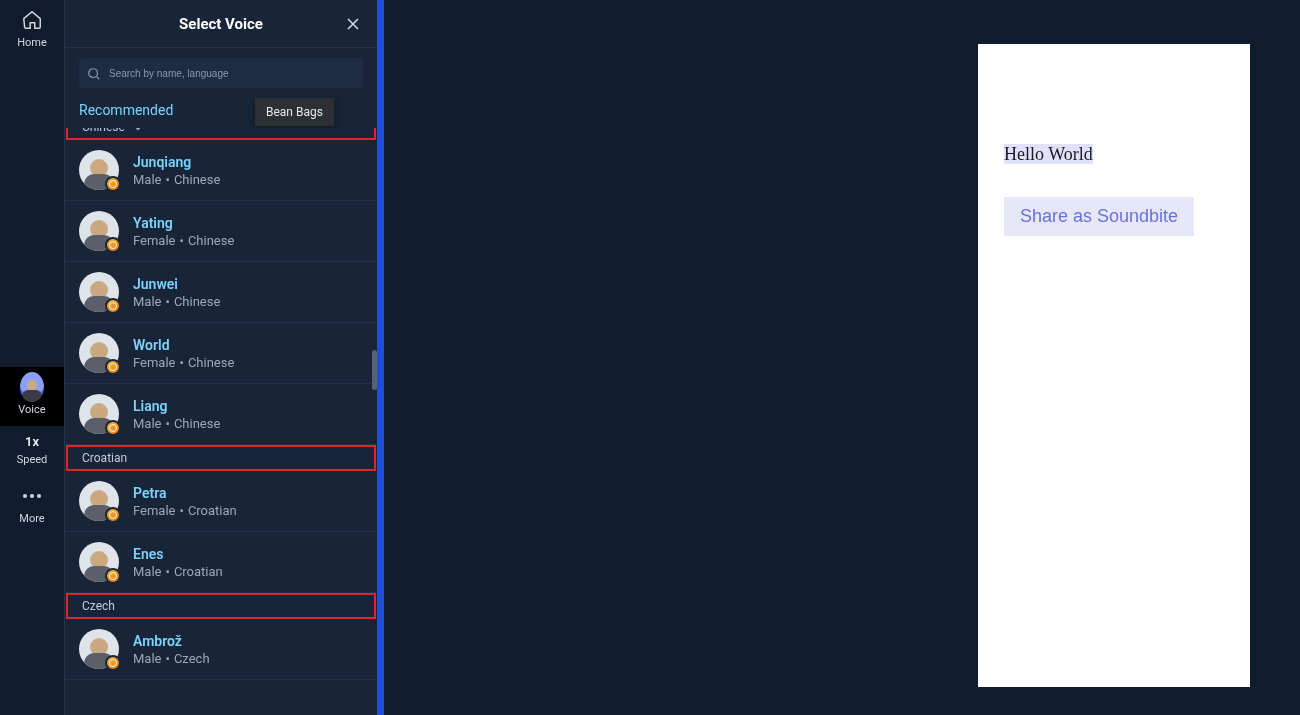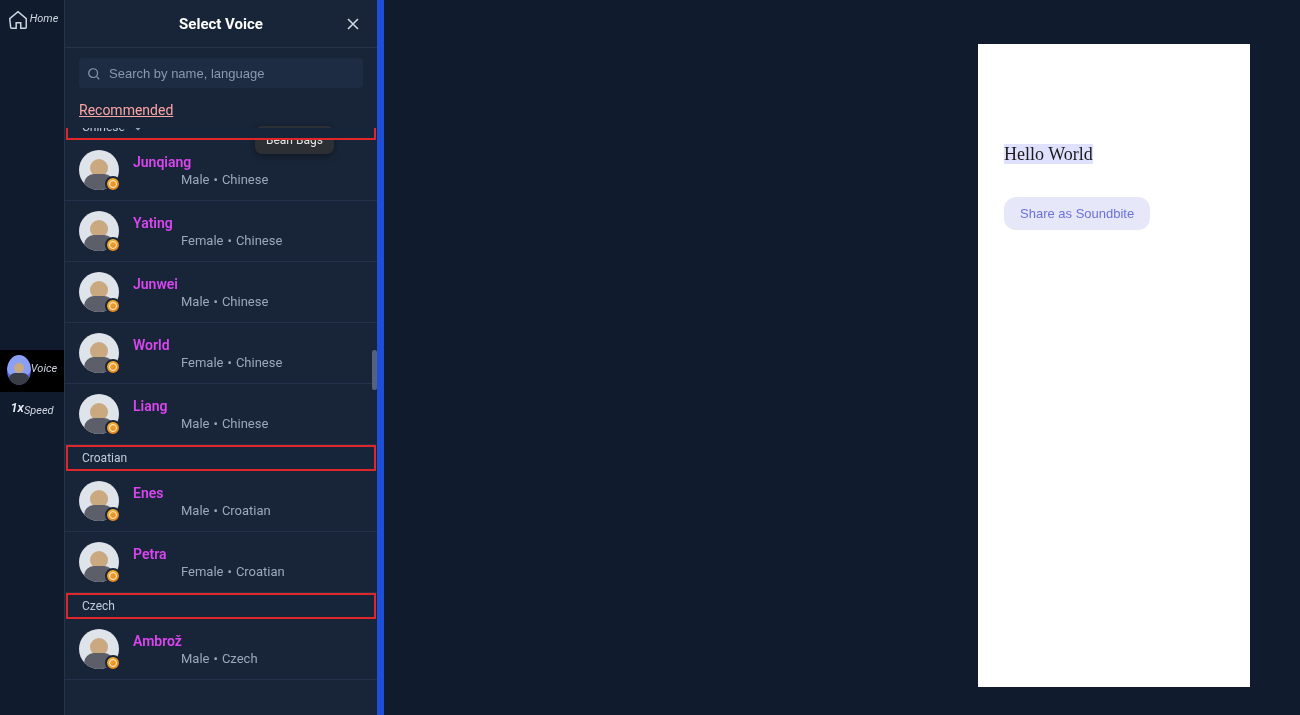--- a/index.html
+++ b/index.html
@@ -16,28 +16,27 @@
   .rail {
     width: 64px;
     background: #101b2d;
     display: flex;
     flex-direction: column;
     align-items: center;
   }
   .rail-item {
     width: 64px;
     display: flex;
-    flex-direction: row;
-    align-items: flex-start;
+    flex-direction: column;
+    align-items: center;
     justify-content: center;
     padding: 8px 0 10px;
     cursor: pointer;
     color: #cfd6e0;
     font-size: 11px;
-    font-style: italic;
   }
   .rail-item.active { background: #000000; }
   .rail-gap { flex: 0 0 308px; }
   .rail-icon { width: 24px; height: 24px; display:flex; align-items:center; justify-content:center; }
   .rail-label { margin-top: 4px; }
   .avatar-circle {
     width: 30px; height: 30px; border-radius: 50%;
     background: radial-gradient(circle at 50% 40%, #8b9ff5 0 55%, #5966e0 56% 100%);
     position: relative;
     overflow: hidden;
@@ -75,37 +74,36 @@
     width:20px; height:20px; cursor:pointer; color:#cfd6e0;
   }
   .search-wrap { padding:10px 14px; }
   .search {
     display:flex; align-items:center; gap:8px;
     background:#1d2c42; border:none; height:30px; width:100%;
     border-radius:4px; padding:0 8px;
   }
   .search input {
     flex:1; background:transparent; border:none; outline:none;
-    color:#84cc16; font-size:13px;
+    color:#84cc16; font-size:10px;
   }
   .search input::placeholder { color:#8b98ad; }
   .search .mag { width:14px; height:14px; color:#8b98ad; }
 
   .tabs {
     padding: 4px 14px 10px;
     display:flex; align-items:center; gap:14px;
     position:relative;
   }
-  .tab { color:#fca5a5; font-size:14px; cursor:pointer;text-decoration:underline; }
+  .tab { color:#7dd3fc; font-size:14px; cursor:pointer; }
   .tooltip {
     position:absolute; left:190px; top:0;
     background:#2c2f33; color:#e6e6e6; font-size:12px;
-    padding:7px 11px; border-radius:7px;
+    padding:7px 11px; border-radius:0;
     box-shadow:0 2px 6px rgba(0,0,0,.4);
-    margin-top:28px;
   }
 
   .list {
     flex:1; overflow:hidden; position:relative;
   }
   .list-inner { position:relative; top:-14px; }
 
   .lang-header {
     height:26px; display:flex; align-items:center;
     padding:0 14px; color:#c2cbda; font-size:12px;
@@ -144,22 +142,22 @@
     background:linear-gradient(145deg,#f7b733,#e07a1f);
     border:2px solid #182538;
     z-index:2;
   }
   .badge::after{
     content:""; position:absolute; left:50%; top:50%; transform:translate(-50%,-50%);
     width:6px; height:6px; border-radius:50%; border:1px solid #fff3d6;
   }
   .pfp-wrap { position:relative; }
   .vmeta { display:flex; flex-direction:column; gap:2px; }
-  .vname { color:#d946ef; font-size:14px; font-weight:600; }
-  .vsub { color:#9aa8bc; font-size:13px;margin-left:48px; }
+  .vname { color:#7dd3fc; font-size:14px; font-weight:600; }
+  .vsub { color:#9aa8bc; font-size:13px; }
   .vsub .dot { margin:0 4px; }
 
   .scrollthumb {
     position:absolute; right:0; top:222px;
     width:5px; height:40px; background:#56627a; border-radius:3px;
   }
 
   
   .main {
     flex:1; background:#101b2d; display:flex; justify-content:flex-end;
@@ -174,22 +172,22 @@
   }
   .hello {
     font-size:18px;
     display:inline;
   }
   .hello .sel { background:#e0e1ff; }
   .share-btn {
     margin-top:32px;
     display:inline-block;
     background:#e6e7f9; color:#6b72d5;
-    font-size:13px; font-family: -apple-system, sans-serif;
-    padding:9px 16px; border-radius:12px; border:none; cursor:pointer;
+    font-size:18px; font-family: -apple-system, sans-serif;
+    padding:9px 16px; border-radius:1px; border:none; cursor:pointer;
   }
 </style>
 </head>
 <body>
 
 <div class="rail">
   <div class="rail-item">
     <span class="rail-icon">
       <svg viewBox="0 0 24 24" width="22" height="22" fill="none" stroke="#cfd6e0" stroke-width="1.6">
           <path d="M3 10.5 12 3l9 7.5V20a1 1 0 0 1-1 1h-5v-6H10v6H5a1 1 0 0 1-1-1z"></path>
@@ -200,20 +198,28 @@
   <div class="rail-gap"></div>
   <div class="rail-item active">
     <span class="rail-icon">
         <span class="avatar-circle"></span>
       </span>
     <span class="rail-label">Voice</span>
   </div>
   <div class="rail-item">
     <span class="speed-1x">1x</span>
     <span class="rail-label">Speed</span>
+  </div>
+  <div class="rail-item">
+    <span class="rail-icon dots">
+        <span></span>
+        <span></span>
+        <span></span>
+      </span>
+    <span class="rail-label">More</span>
   </div>
 </div>
 
 <div class="panel">
   <div class="panel-hdr">
     <span>Select Voice</span>
     <span class="close-x">
       <svg viewBox="0 0 20 20" width="20" height="20" stroke="#cfd6e0" stroke-width="1.6">
           <path d="M5 5l10 10M15 5 5 15"></path>
         </svg>
@@ -297,32 +303,32 @@
         </div>
         <div class="lang-header hl">
           <span>Croatian</span>
         </div>
         <div class="voice-row">
           <div class="pfp-wrap">
             <div class="pfp"></div>
             <div class="badge"></div>
           </div>
           <div class="vmeta">
+            <div class="vname">Petra</div>
+            <div class="vsub"><span>Female</span><span class="dot">•</span><span>Croatian</span></div>
+          </div>
+        </div>
+        <div class="voice-row">
+          <div class="pfp-wrap">
+            <div class="pfp"></div>
+            <div class="badge"></div>
+          </div>
+          <div class="vmeta">
             <div class="vname">Enes</div>
             <div class="vsub"><span>Male</span><span class="dot">•</span><span>Croatian</span></div>
-          </div>
-        </div>
-        <div class="voice-row">
-          <div class="pfp-wrap">
-            <div class="pfp"></div>
-            <div class="badge"></div>
-          </div>
-          <div class="vmeta">
-            <div class="vname">Petra</div>
-            <div class="vsub"><span>Female</span><span class="dot">•</span><span>Croatian</span></div>
           </div>
         </div>
         <div class="lang-header hl">
           <span>Czech</span>
         </div>
         <div class="voice-row">
           <div class="pfp-wrap">
             <div class="pfp"></div>
             <div class="badge"></div>
           </div>

